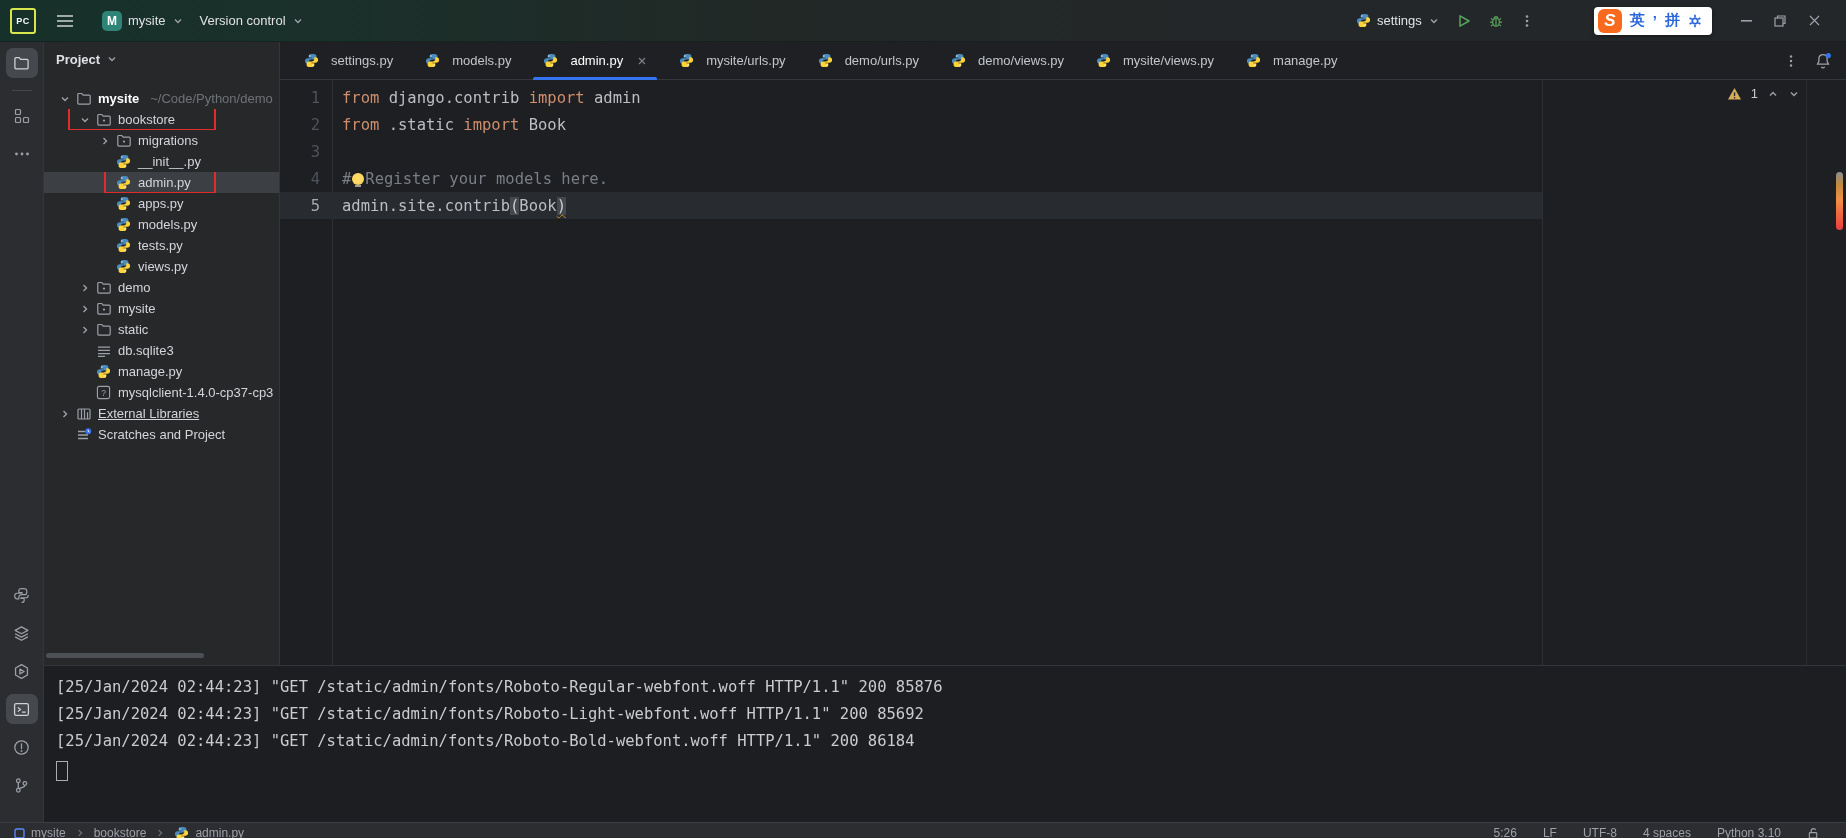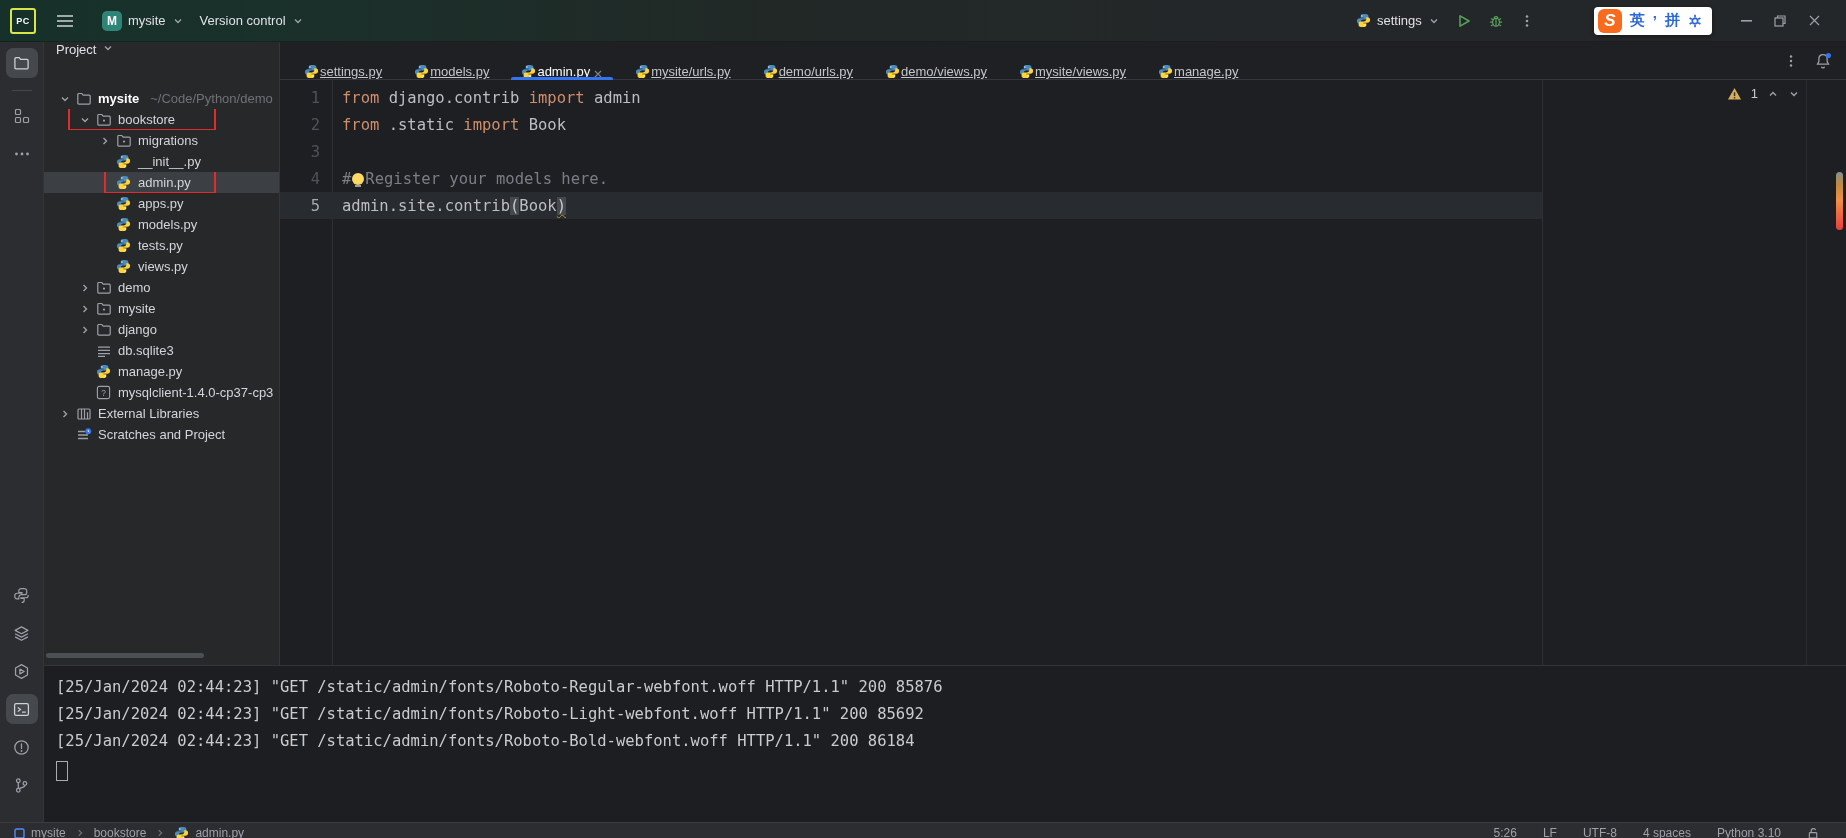--- a/index.html
+++ b/index.html
@@ -32,36 +32,36 @@
   #stripe{left:0;top:42px;width:44px;height:780px;background:#2b2d30;border-right:1px solid #323539;
     box-sizing:border-box;display:flex;flex-direction:column;align-items:center;padding:6px 0 14px 0;}
   .st-item{width:32px;height:30px;border-radius:7px;display:flex;align-items:center;justify-content:center;margin-bottom:8px;}
   .st-item.active{background:#45484c;}
   .st-divider{width:20px;height:1px;background:#43464a;margin:4px 0 10px 0;}
   .st-bottom{margin-top:auto;display:flex;flex-direction:column;align-items:center;}
 
   
   #project{left:44px;top:42px;width:236px;height:623px;background:#26282a;border-right:1px solid #323539;
     box-sizing:border-box;overflow:hidden;}
-  #project-header{height:34px;display:flex;align-items:flex-start;gap:6px;padding:0 12px;color:#dfe1e5;font-weight:normal;}
+  #project-header{height:34px;display:flex;align-items:center;gap:6px;padding:0 12px;color:#dfe1e5;font-weight:bold;}
   #tree{padding-top:12px;}
   .trow{position:relative;height:21px;display:flex;align-items:center;white-space:nowrap;overflow:hidden;color:#d3d5da;}
   .trow.sel{background:#3c3f43;}
   .chev-slot{width:18px;display:inline-flex;justify-content:center;flex:none;}
   .trow .icn{width:19px;}
   .tlab{margin-left:5px;}
   .tlab.b{font-weight:bold;color:#fff;}
   .textra{margin-left:11px;color:#6e7277;}
   .redbox{position:absolute;top:-2px;height:24px;border:2px solid #e12c2c;box-sizing:border-box;pointer-events:none;}
   #proj-hscroll{left:46px;top:653px;width:158px;height:5px;border-radius:3px;background:#53565c;opacity:.85;}
 
   
   #tabbar{left:280px;top:42px;width:1566px;height:38px;background:#1f2023;border-bottom:1px solid #34373b;
     box-sizing:border-box;display:flex;align-items:stretch;padding-left:8px;}
-  .tab{position:relative;display:flex;align-items:flex-end;gap:1px;padding:0 16px;color:#c2c5ca;cursor:default;text-decoration:underline;}
+  .tab{position:relative;display:flex;align-items:center;gap:12px;padding:0 16px;color:#c2c5ca;cursor:default;}
   .tab .tab-label{font-size:13px;}
   .tab.active{color:#fff;}
   .tab.active::after{content:"";position:absolute;left:6px;right:6px;bottom:-1px;height:3px;background:#3574f0;border-radius:2px 2px 0 0;}
   .tab-close{margin-left:2px;display:inline-flex;}
   #tabbar-right{margin-left:auto;display:flex;align-items:center;gap:16px;padding-right:14px;}
 
   
   #editor{left:280px;top:80px;width:1566px;height:585px;background:#1e1f22;overflow:hidden;}
   #code{position:relative;padding-top:4px;font-family:"DejaVu Sans Mono","Liberation Mono",monospace;font-size:15.5px;}
   .cline{height:27px;display:flex;align-items:center;}
@@ -463,21 +463,21 @@
               <svg width="12" height="12" viewBox="0 0 12 12" fill="none" stroke="#9da0a8" stroke-width="1.4">
                 <path d="M4.5 3 7.5 6 4.5 9"></path>
               </svg>
             </span>
           </span>
           <span class="icn">
             <svg width="16" height="16" viewBox="0 0 16 16" fill="none" stroke="#9da0a8" stroke-width="1.2">
               <path d="M1.8 3.5c0-.6.4-1 1-1h3l1.4 1.6h6c.6 0 1 .4 1 1v7c0 .6-.4 1-1 1H2.8c-.6 0-1-.4-1-1Z"></path>
             </svg>
           </span>
-          <span class="tlab">django</span>
+          <span class="tlab">static</span>
         </div>
         <div class="trow" style="padding-left: 32px;">
           <span class="chev-slot"></span>
           <span class="icn">
             <svg width="16" height="16" viewBox="0 0 16 16" fill="none" stroke="#9da0a8" stroke-width="1.3">
               <path d="M2 4.2h12M2 7.4h12M2 10.6h12M2 13.4h7"></path>
             </svg>
           </span>
           <span class="tlab">db.sqlite3</span>
         </div>
@@ -496,21 +496,21 @@
         <div class="trow" style="padding-left: 32px;">
           <span class="chev-slot"></span>
           <span class="icn">
             <svg width="15" height="15" viewBox="0 0 16 16">
               <rect x="1.5" y="1.5" width="13" height="13" rx="2" fill="none" stroke="#9da0a8" stroke-width="1.2"></rect>
               <text x="8" y="11.5" text-anchor="middle" font-size="9" fill="#9da0a8" font-family="sans-serif">?</text>
             </svg>
           </span>
           <span class="tlab">mysqlclient-1.4.0-cp37-cp3</span>
         </div>
-        <div class="trow" style="padding-left: 12px;">
+        <div class="trow" style="padding-left: 12px; text-decoration: underline;">
           <span class="chev-slot">
             <span class="icn">
               <svg width="12" height="12" viewBox="0 0 12 12" fill="none" stroke="#9da0a8" stroke-width="1.4">
                 <path d="M4.5 3 7.5 6 4.5 9"></path>
               </svg>
             </span>
           </span>
           <span class="icn">
             <svg width="16" height="16" viewBox="0 0 16 16" fill="none" stroke="#9da0a8" stroke-width="1.2">
               <rect x="2" y="3" width="12" height="10" rx="1"></rect>

